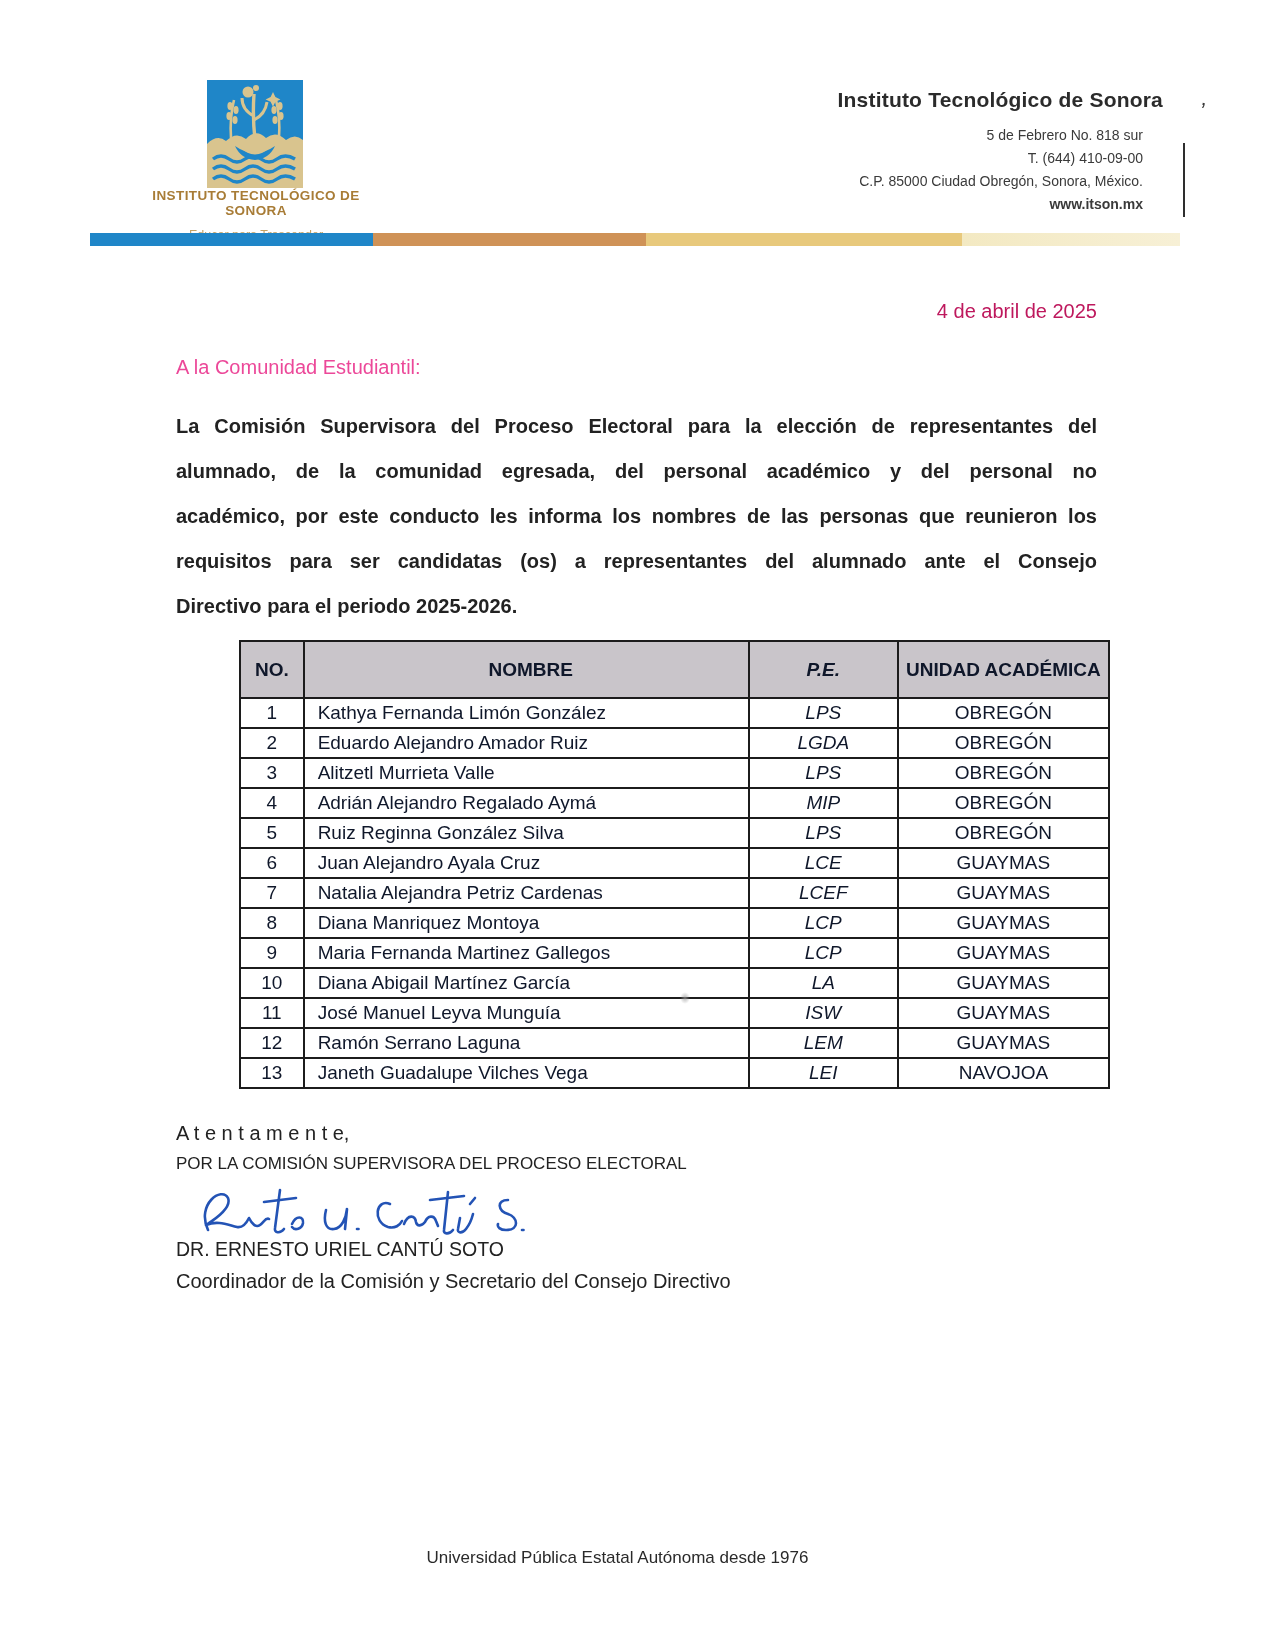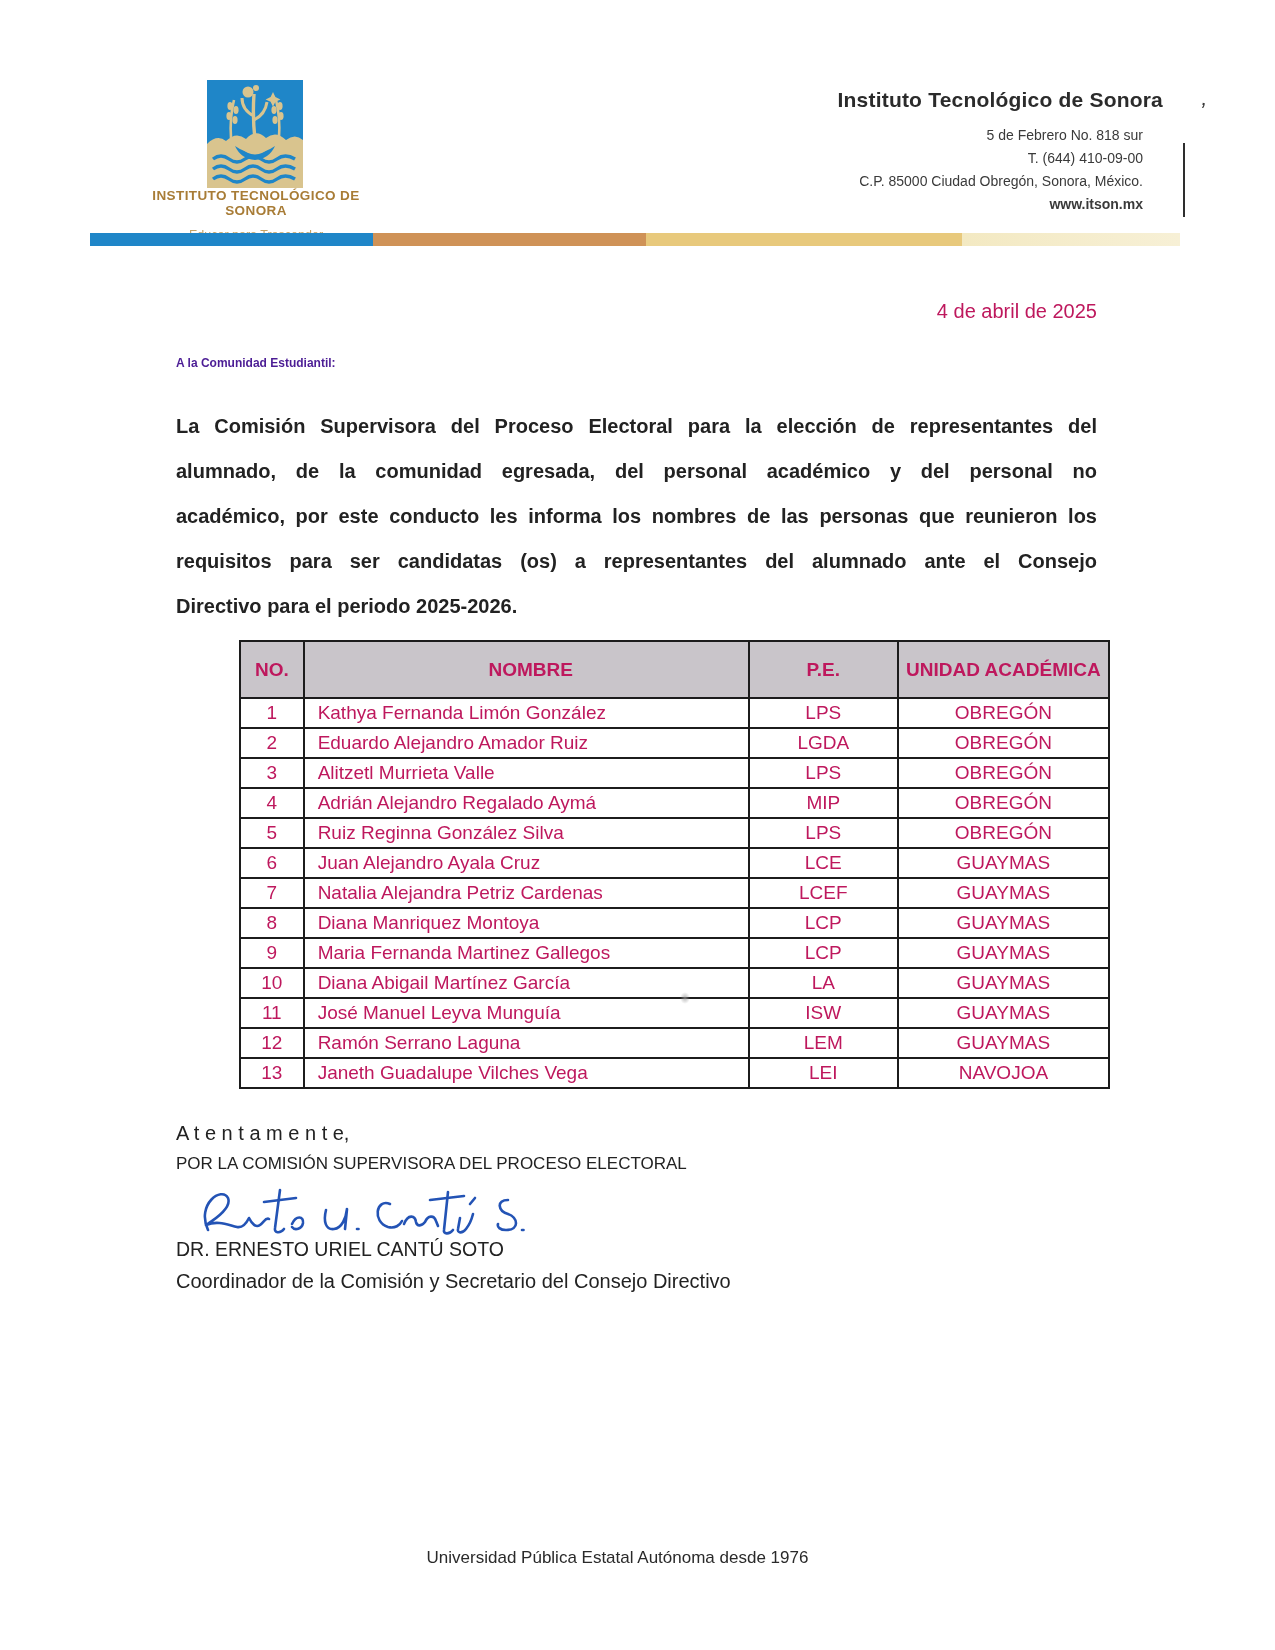--- a/index.html
+++ b/index.html
@@ -58,50 +58,50 @@
       #f3e9c2 80%, #f7f0d6 100%);
   }
 
   
   .date-line {
     position: absolute; right: 178px; top: 300px;
     font-size: 20px; color: #be185d;
   }
   .salutation {
     position: absolute; left: 176px; top: 356px;
-    font-size: 12px; font-weight: bold; color: #4c1d95;
+    font-size: 20px; font-weight: normal; color: #ec4899;
   }
   .body-text {
     position: absolute; left: 176px; top: 404px; width: 921px; font-weight: bold;
   }
   .body-line {
     font-size: 20px; color: #222; height: 45px; line-height: 45px;
     text-align: justify; text-align-last: justify;
     white-space: normal;
   }
   .body-line.last { text-align: left; text-align-last: left; }
 
   
   .cand-table {
     position: absolute; left: 239px; top: 640px;
     width: 871px; border-collapse: collapse;
-    font-size: 19px; color: #be185d;
+    font-size: 19px; color: #0f172a;
   }
   .cand-table th, .cand-table td {
     border: 2px solid #1c1c1c;
   }
   .cand-table thead th {
     background: #c9c5ca;
     font-weight: bold; text-align: center;
     height: 57px; line-height: 1.25; padding: 2px 4px;
   }
   .cand-table td { height: 30px; padding: 0 4px; }
   .col-no    { width: 65px;  text-align: center; }
   .col-nombre{ width: 468px; text-align: left; padding-left: 13px !important; }
-  .col-pe    { width: 155px; text-align: center; }
+  .col-pe    { width: 155px; text-align: center; font-style: italic; }
   .col-unidad{ width: 217px; text-align: center; }
   .smudge {
     position: absolute; left: 680px; top: 992px;
     width: 10px; height: 12px; border-radius: 50%;
     background: radial-gradient(#9a9a9a, transparent 70%);
     opacity: 0.7;
   }
 
   
   .closing      { position: absolute; left: 176px; top: 1122px; font-size: 20px; color: #222; }

